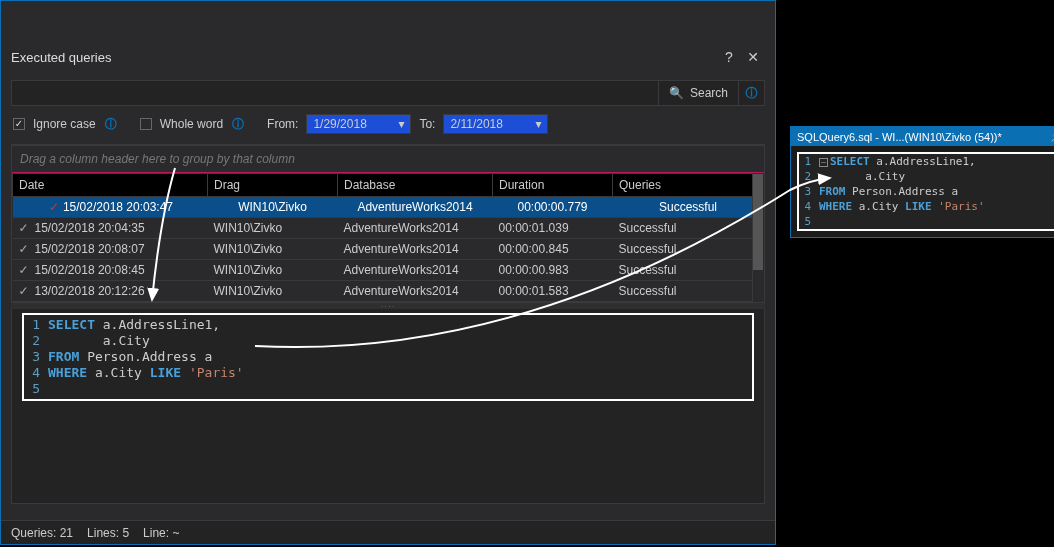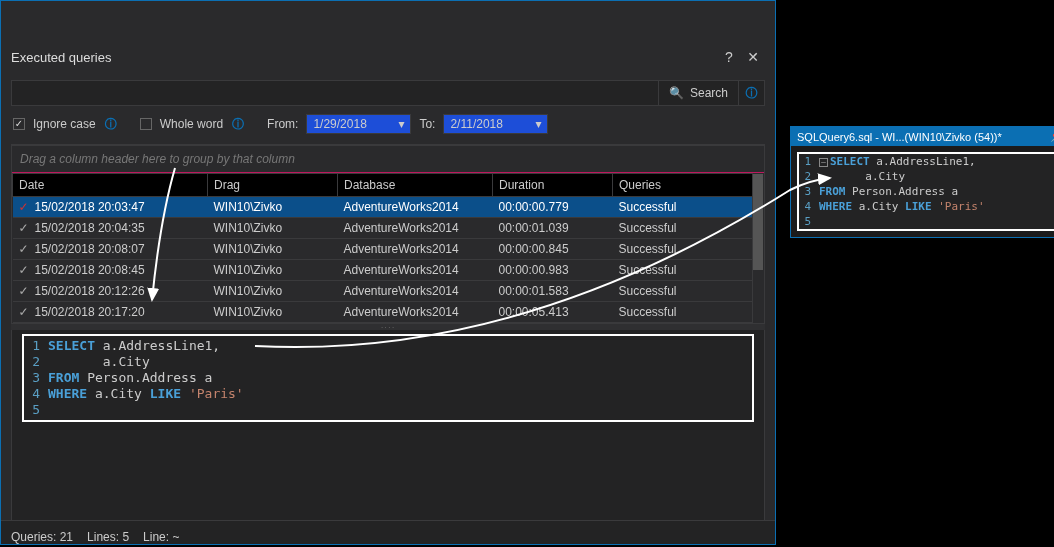--- a/index.html
+++ b/index.html
@@ -131,20 +131,21 @@
   table.grid td {
     padding: 3px 6px;
     border-bottom: 1px solid #3a3a3c;
     color: #ccc;
     white-space: nowrap;
     overflow: hidden;
   }
   table.grid tbody tr.selected td {
     background: #0b4f8a;
     color: #fff;
+    text-align: center;
   }
   .col-date { width: 195px; }
   .col-user { width: 130px; }
   .col-db { width: 155px; }
   .col-dur { width: 120px; }
   .col-status { width: auto; }
   .row-check {
     display: inline-block;
     width: 14px;
     color: #aaa;
@@ -210,21 +211,21 @@
   .code-text { color: #ccc; }
   .kw { color: #4aa0d8; font-weight: bold; text-align: center; }
   .str { color: #c5846d; margin-top: 29px; }
   .statusbar {
     position: absolute;
     left: 0; right: 0; bottom: 0;
     height: 24px;
     background: #232324;
     border-top: 1px solid #3a3a3c;
     display: flex;
-    align-items: flex-end;
+    align-items: center;
     padding: 0 10px;
     gap: 14px;
     color: #ccc;
   }
 
   
   .preview-window {
     position: absolute;
     left: 790px; top: 126px;
     width: 298px;
@@ -361,31 +362,24 @@
                 <td>Successful</td>
               </tr>
               <tr>
                 <td><span class="row-check">✓</span><span>15/02/2018 20:08:45</span></td>
                 <td>WIN10\Zivko</td>
                 <td>AdventureWorks2014</td>
                 <td>00:00:00.983</td>
                 <td>Successful</td>
               </tr>
               <tr>
-                <td><span class="row-check">✓</span><span>15/02/2018 20:12:26</span></td>
+                <td><span class="row-check">✓</span><span>13/02/2018 20:12:26</span></td>
                 <td>WIN10\Zivko</td>
                 <td>AdventureWorks2014</td>
                 <td>00:00:01.583</td>
-                <td>Successful</td>
-              </tr>
-              <tr>
-                <td><span class="row-check">✓</span><span>15/02/2018 20:17:20</span></td>
-                <td>WIN10\Zivko</td>
-                <td>AdventureWorks2014</td>
-                <td>00:00:05.413</td>
                 <td>Successful</td>
               </tr>
             </tbody>
         </table>
         <div class="scroll-track">
           <div class="scroll-thumb"></div>
         </div>
       </div>
     </div>
 

